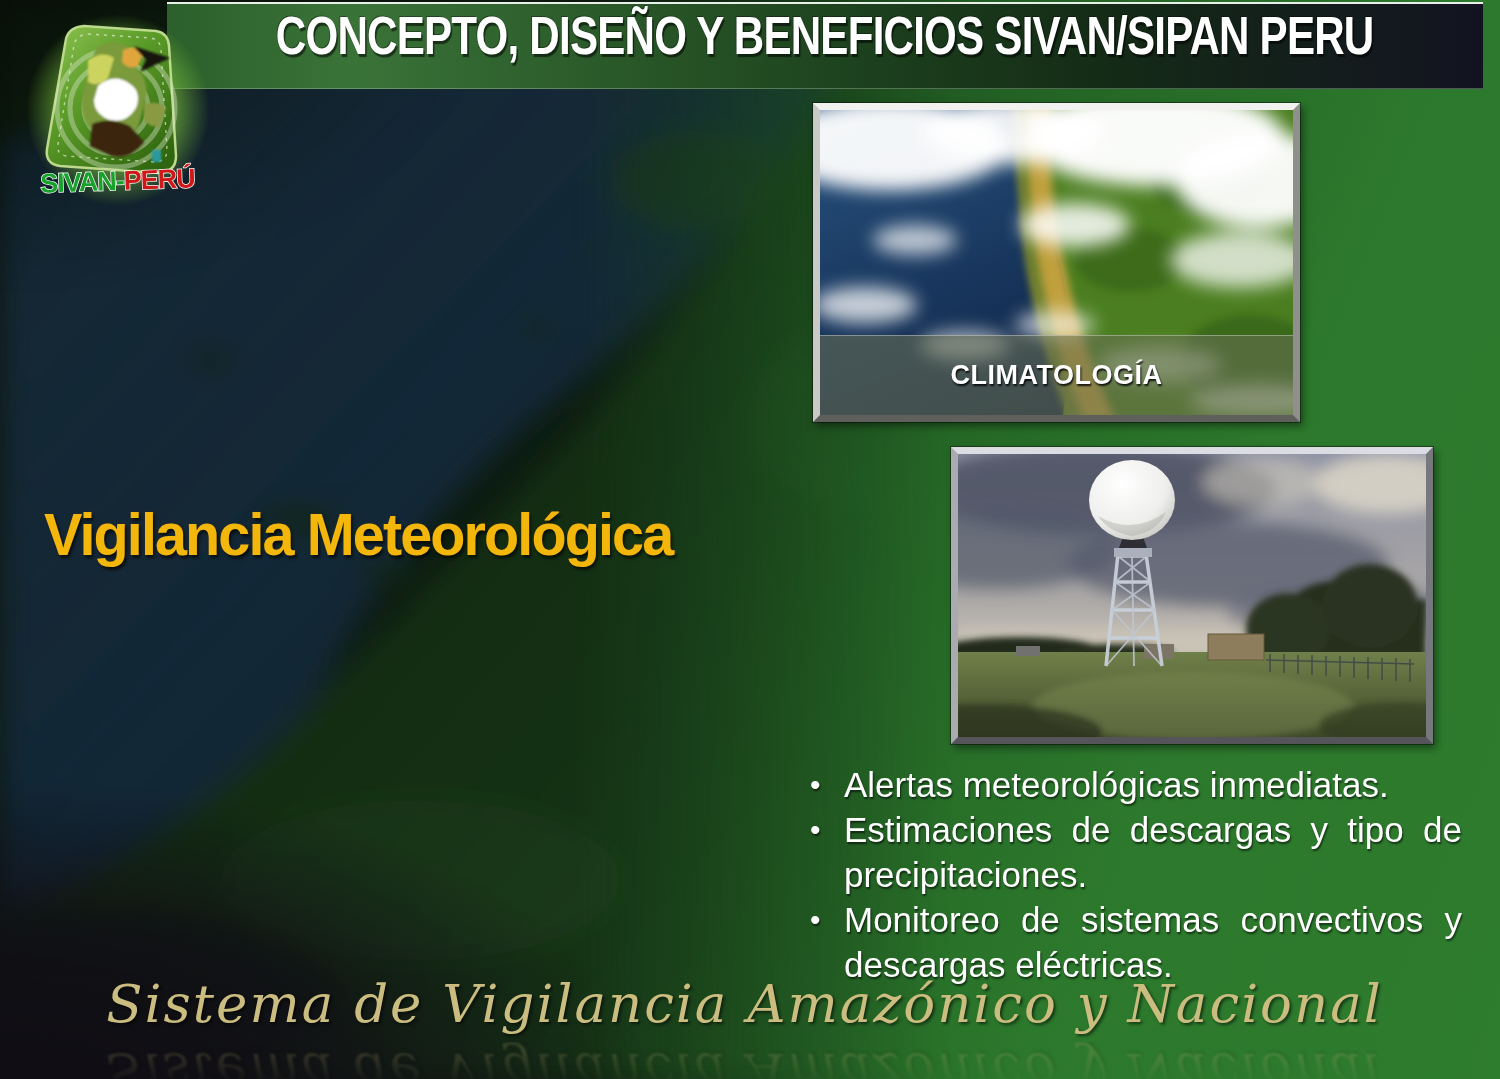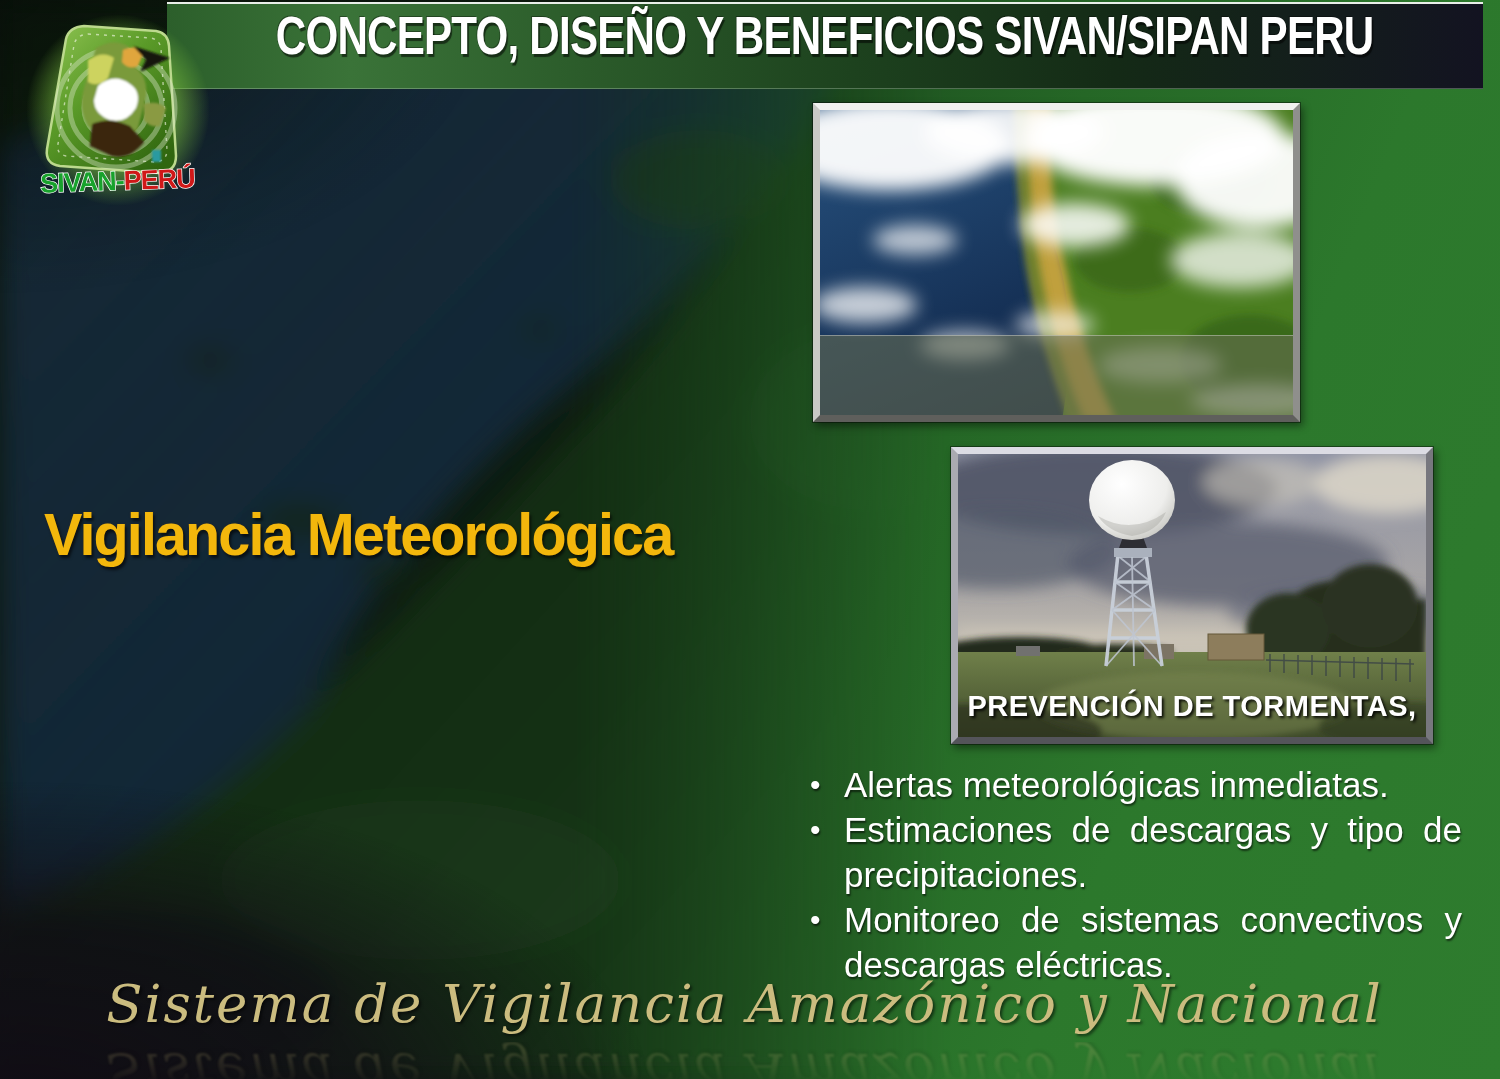--- a/index.html
+++ b/index.html
@@ -214,20 +214,21 @@
           <ellipse cx="255" cy="115" rx="55" ry="22" opacity=".85"></ellipse>
           <ellipse cx="95" cy="130" rx="42" ry="15" opacity=".7"></ellipse>
           <ellipse cx="45" cy="195" rx="52" ry="18" opacity=".75"></ellipse>
           <ellipse cx="145" cy="235" rx="45" ry="15" opacity=".6"></ellipse>
           <ellipse cx="235" cy="215" rx="40" ry="14" opacity=".65"></ellipse>
           <ellipse cx="340" cy="255" rx="62" ry="18" opacity=".5"></ellipse>
           <ellipse cx="440" cy="290" rx="70" ry="16" opacity=".6"></ellipse>
         </g>
       </svg>
       <div class="caption-band">
+        <div class="caption-line">CLIMATOLOGÍA</div>
       </div>
     </div>
   </div>
 
   <div class="figure fig-radar">
     <div class="img-wrap">
       <svg viewBox="0 0 468 283" preserveAspectRatio="none" style="position:absolute;inset:0;width:100%;height:100%;" aria-hidden="true">
         <defs>
           <linearGradient id="skyG" x1="0" y1="0" x2="0" y2="1">
             <stop offset="0" stop-color="#8e92a4"></stop>
@@ -307,21 +308,20 @@
           <line x1="157" y1="128" x2="189" y2="102"></line>
             <line x1="193" y1="128" x2="160" y2="102"></line>
           <line x1="176" y1="212" x2="174" y2="102"></line>
         </g>
         <rect x="156" y="94" width="38" height="9" fill="#aab1bd"></rect>
         <path d="M161,94 L189,94 L184,80 L166,80 Z" fill="#2e2e34"></path>
         <ellipse cx="174" cy="46" rx="43" ry="40" fill="url(#domeG)"></ellipse>
         <path d="M140,62 Q174,82 208,58 Q200,78 174,82 Q150,78 140,62 Z" fill="#9a9a94" opacity=".35"></path>
       </svg>
       <div class="caption-overlay">
-        <div class="caption-line">PREVENCIÓN DE TORMENTAS,</div>
       </div>
     </div>
   </div>
 
   <div class="bullets">
     <div class="bullet-item">
       <span class="bullet-dot">•</span>
       <span class="bullet-text">Alertas meteorológicas inmediatas.</span>
     </div>
     <div class="bullet-item">

